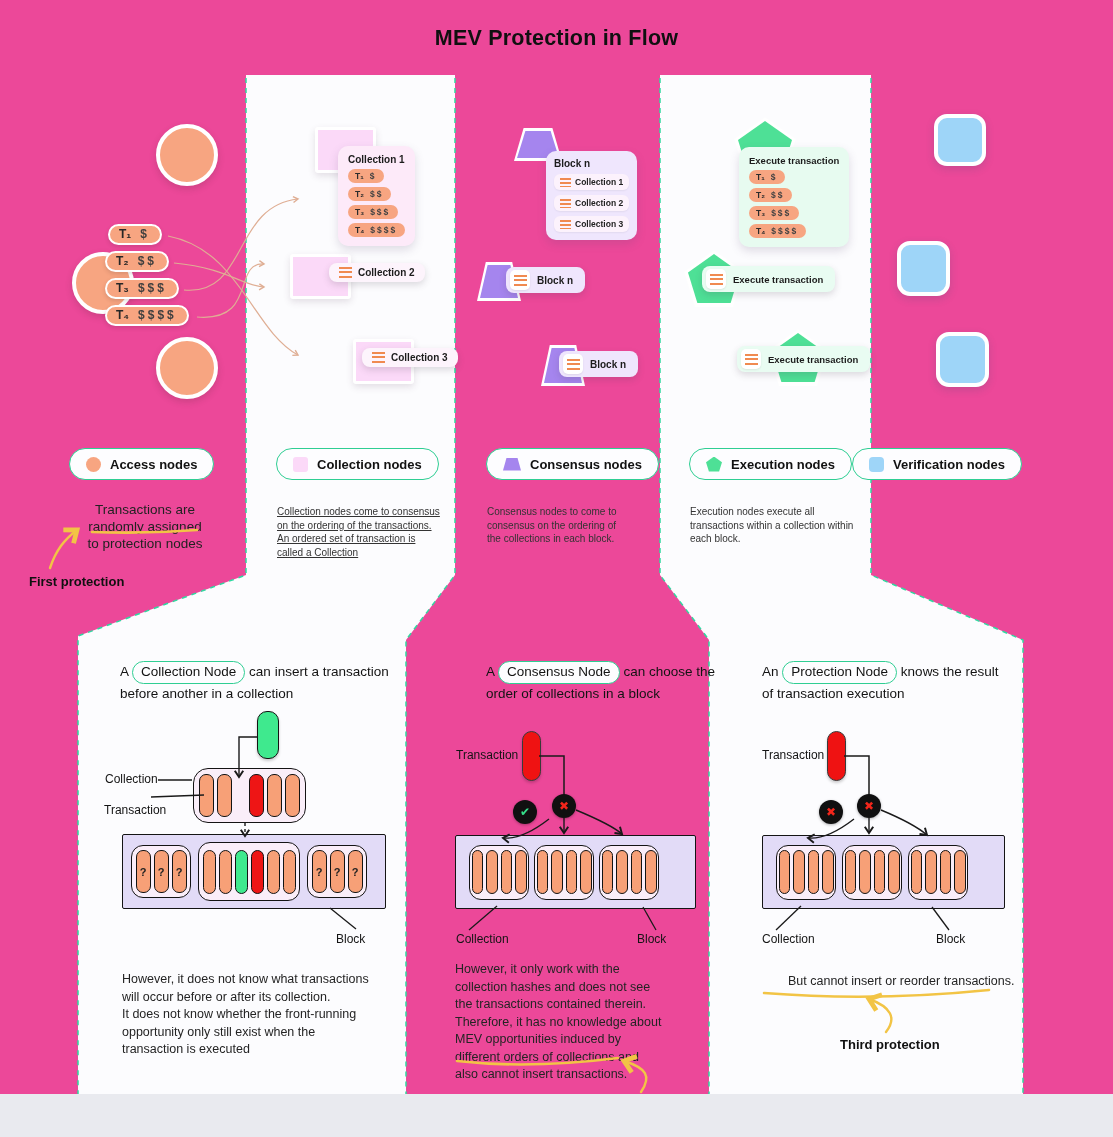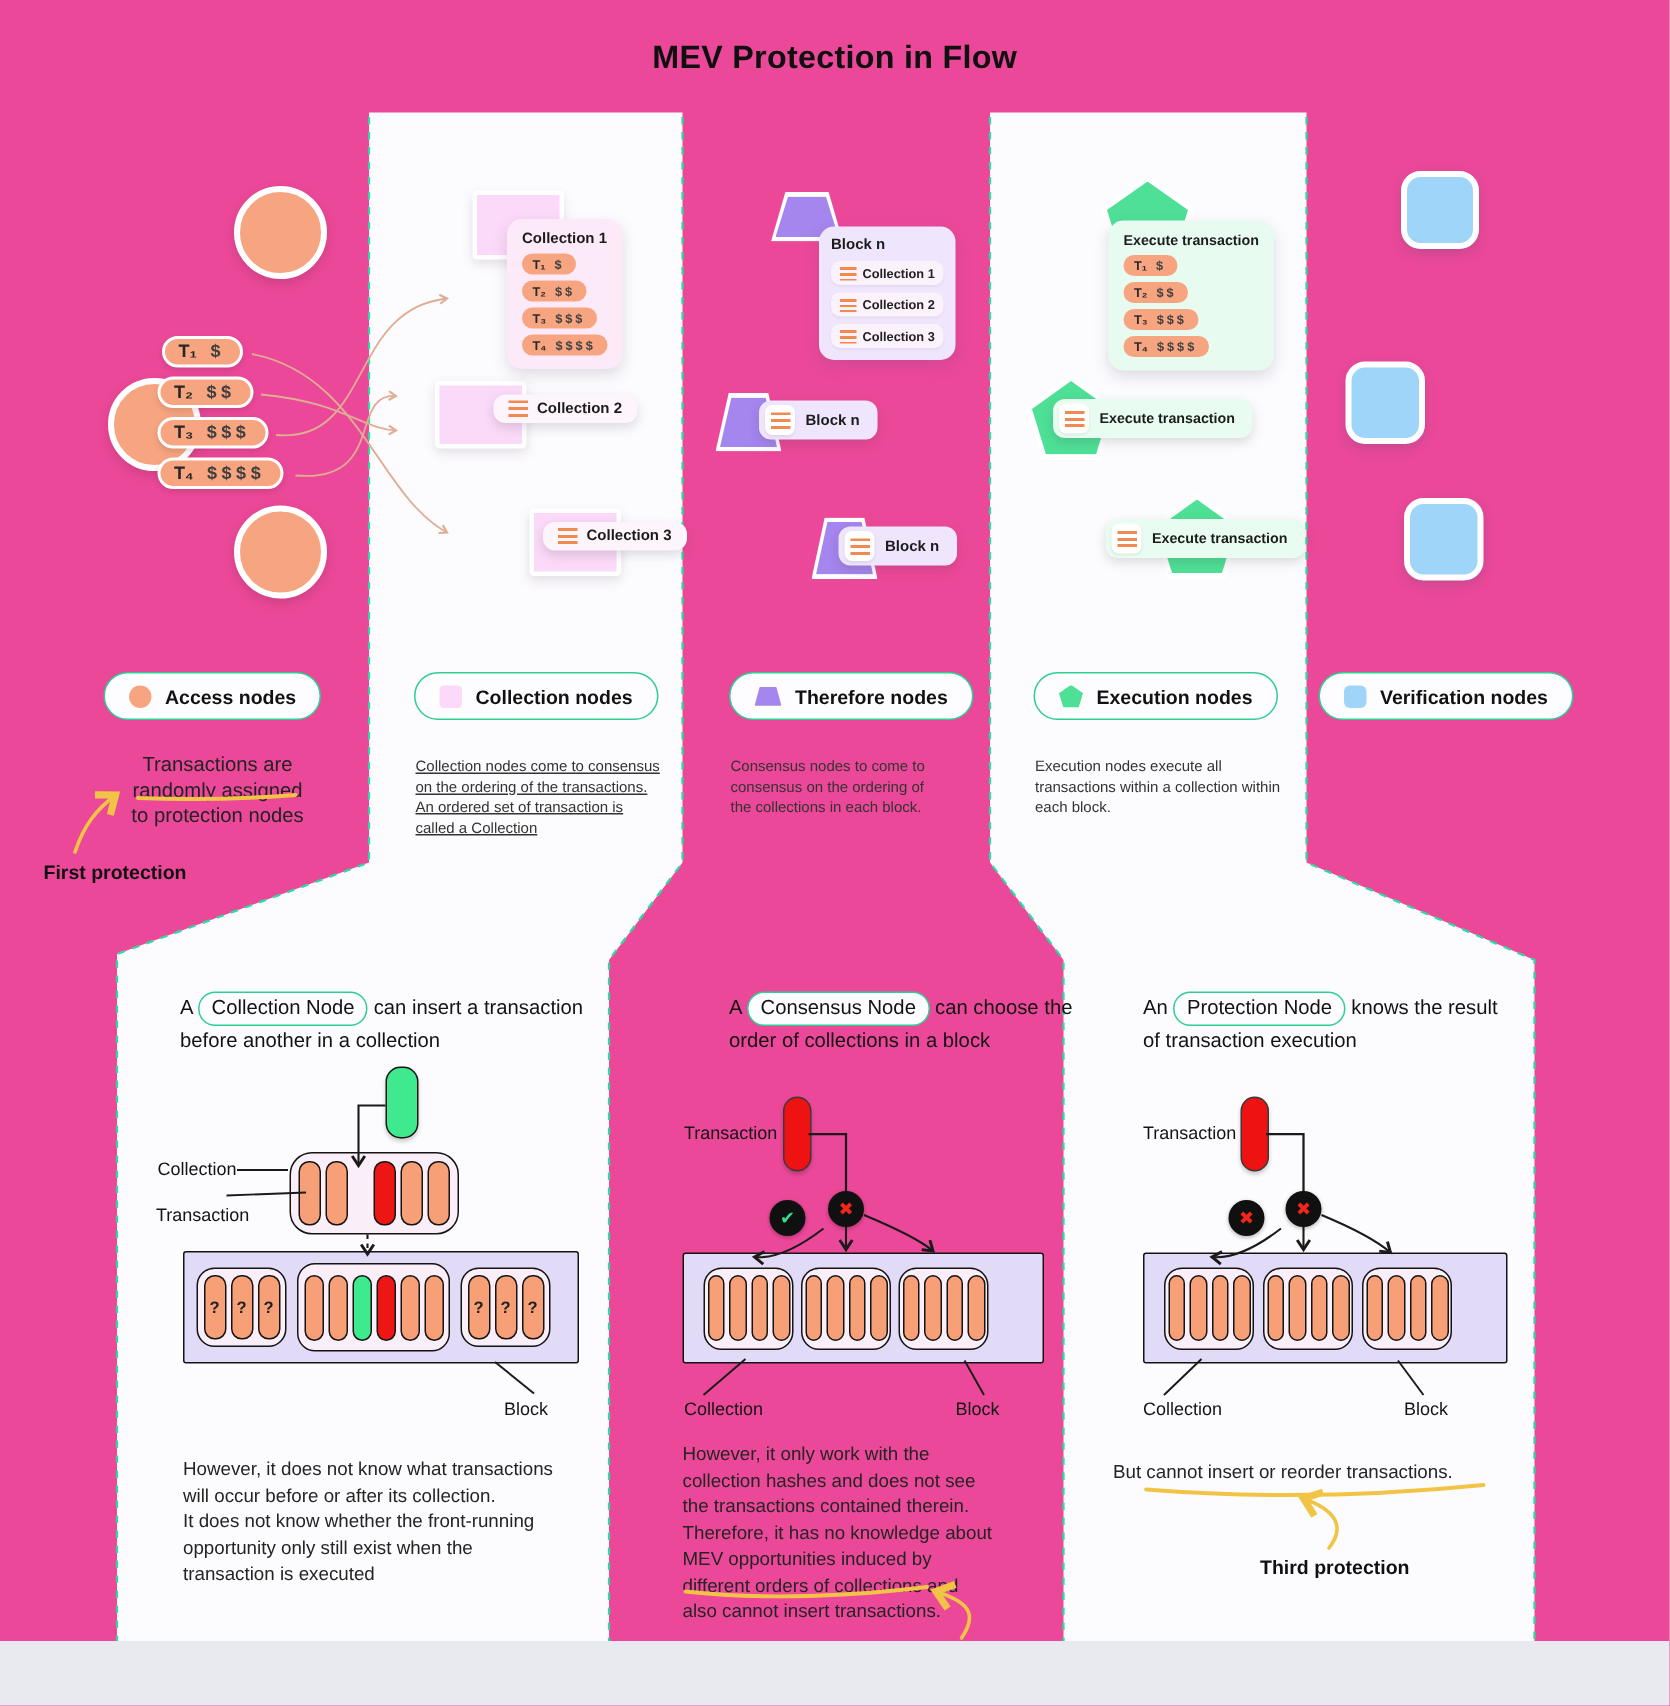--- a/index.html
+++ b/index.html
@@ -233,27 +233,27 @@
   <div class="abs legend-pill z3" style="left:69px;top:448px;">
     <span class="ic-circle"></span>
     <span>Access nodes</span>
   </div>
   <div class="abs legend-pill z3" style="left:276px;top:448px;">
     <span class="ic-square"></span>
     <span>Collection nodes</span>
   </div>
   <div class="abs legend-pill z3" style="left:486px;top:448px;">
     <span class="ic-trap"></span>
-    <span>Therefore nodes</span>
+    <span>Consensus nodes</span>
   </div>
   <div class="abs legend-pill z3" style="left:689px;top:448px;">
     <span class="ic-pent"></span>
     <span>Execution nodes</span>
   </div>
-  <div class="abs legend-pill z3" style="left:879px;top:448px;">
+  <div class="abs legend-pill z3" style="left:852px;top:448px;">
     <span class="ic-rsq"></span>
     <span>Verification nodes</span>
   </div>
 
   <div class="abs desc-access z3" style="left:75px;top:501px;width:140px;">
     <div>Transactions are</div>
     <div>randomly assigned</div>
     <div>to protection nodes</div>
   </div>
   <div class="abs desc z3" style="left:277px;top:505px;width:166px;text-decoration:underline;">Collection nodes come to consensus on the ordering of the transactions. An ordered set of transaction is called a Collection</div>
@@ -389,21 +389,21 @@
       <div class="diag-pill s2"></div>
       <div class="diag-pill s2"></div>
       <div class="diag-pill s2"></div>
       <div class="diag-pill s2"></div>
     </div>
   </div>
 
   <div class="abs diag-label z3" style="left:762px;top:932px;">Collection</div>
   <div class="abs diag-label z3" style="left:936px;top:932px;">Block</div>
 
-  <div class="abs body-text z3" style="left:742px;top:973px;">But cannot insert or reorder transactions.</div>
+  <div class="abs body-text z3" style="left:788px;top:973px;">But cannot insert or reorder transactions.</div>
 
   <div class="abs protection z3" style="left:840px;top:1037px;">Third protection</div>
 
   <svg id="overlay-layer" class="layer" width="1113" height="1137">
     <defs>
       <marker id="mBlk" markerWidth="9" markerHeight="9" refX="5.5" refY="4" orient="auto">
         <path d="M1,1 L5.5,4 L1,7" fill="none" stroke="#1a1a1a" stroke-width="1.4"></path>
       </marker>
       <marker id="mYel" markerWidth="10" markerHeight="10" refX="6" refY="4.5" orient="auto">
         <path d="M1.5,1 L6,4.5 L1.5,8" fill="none" stroke="#f2c445" stroke-width="2"></path>

